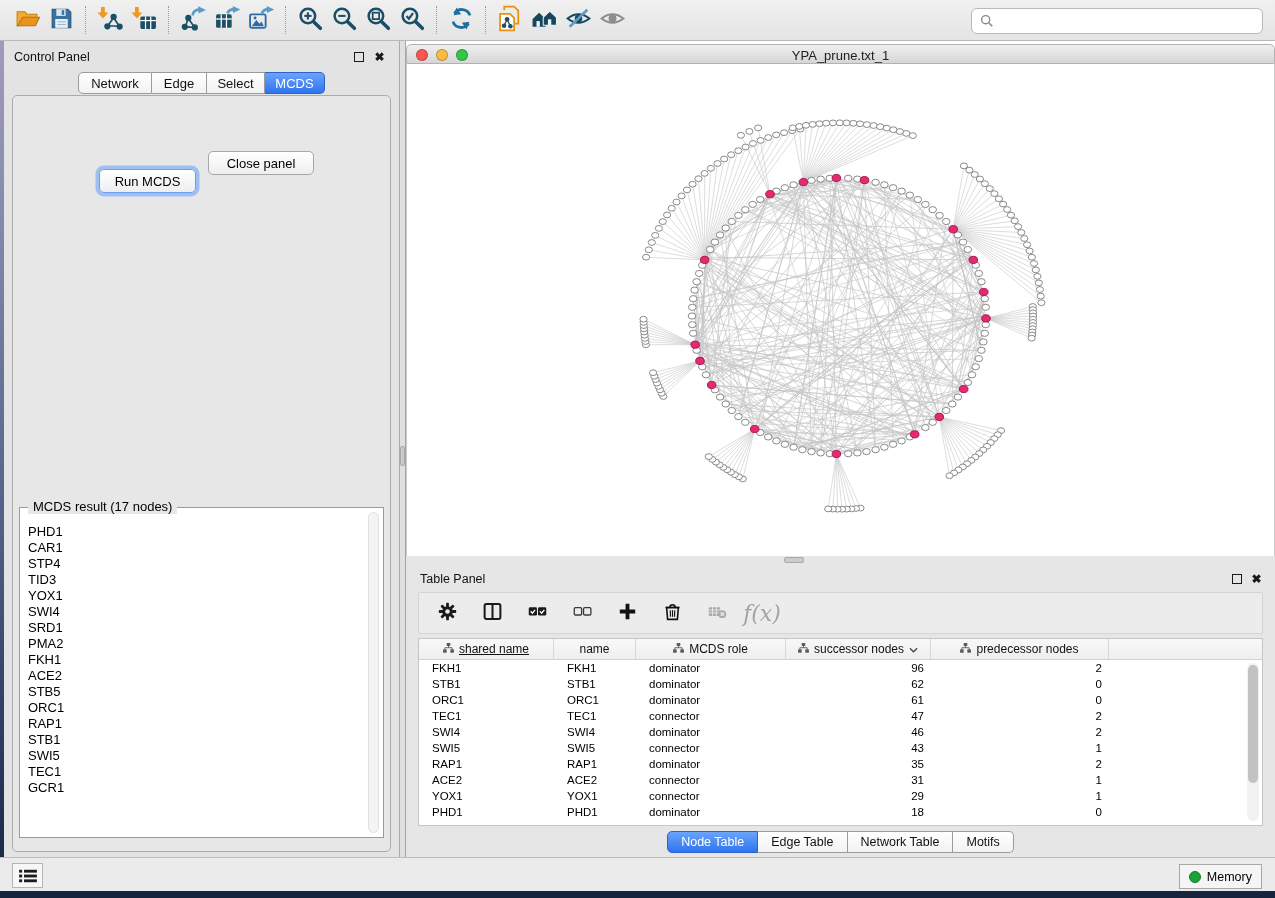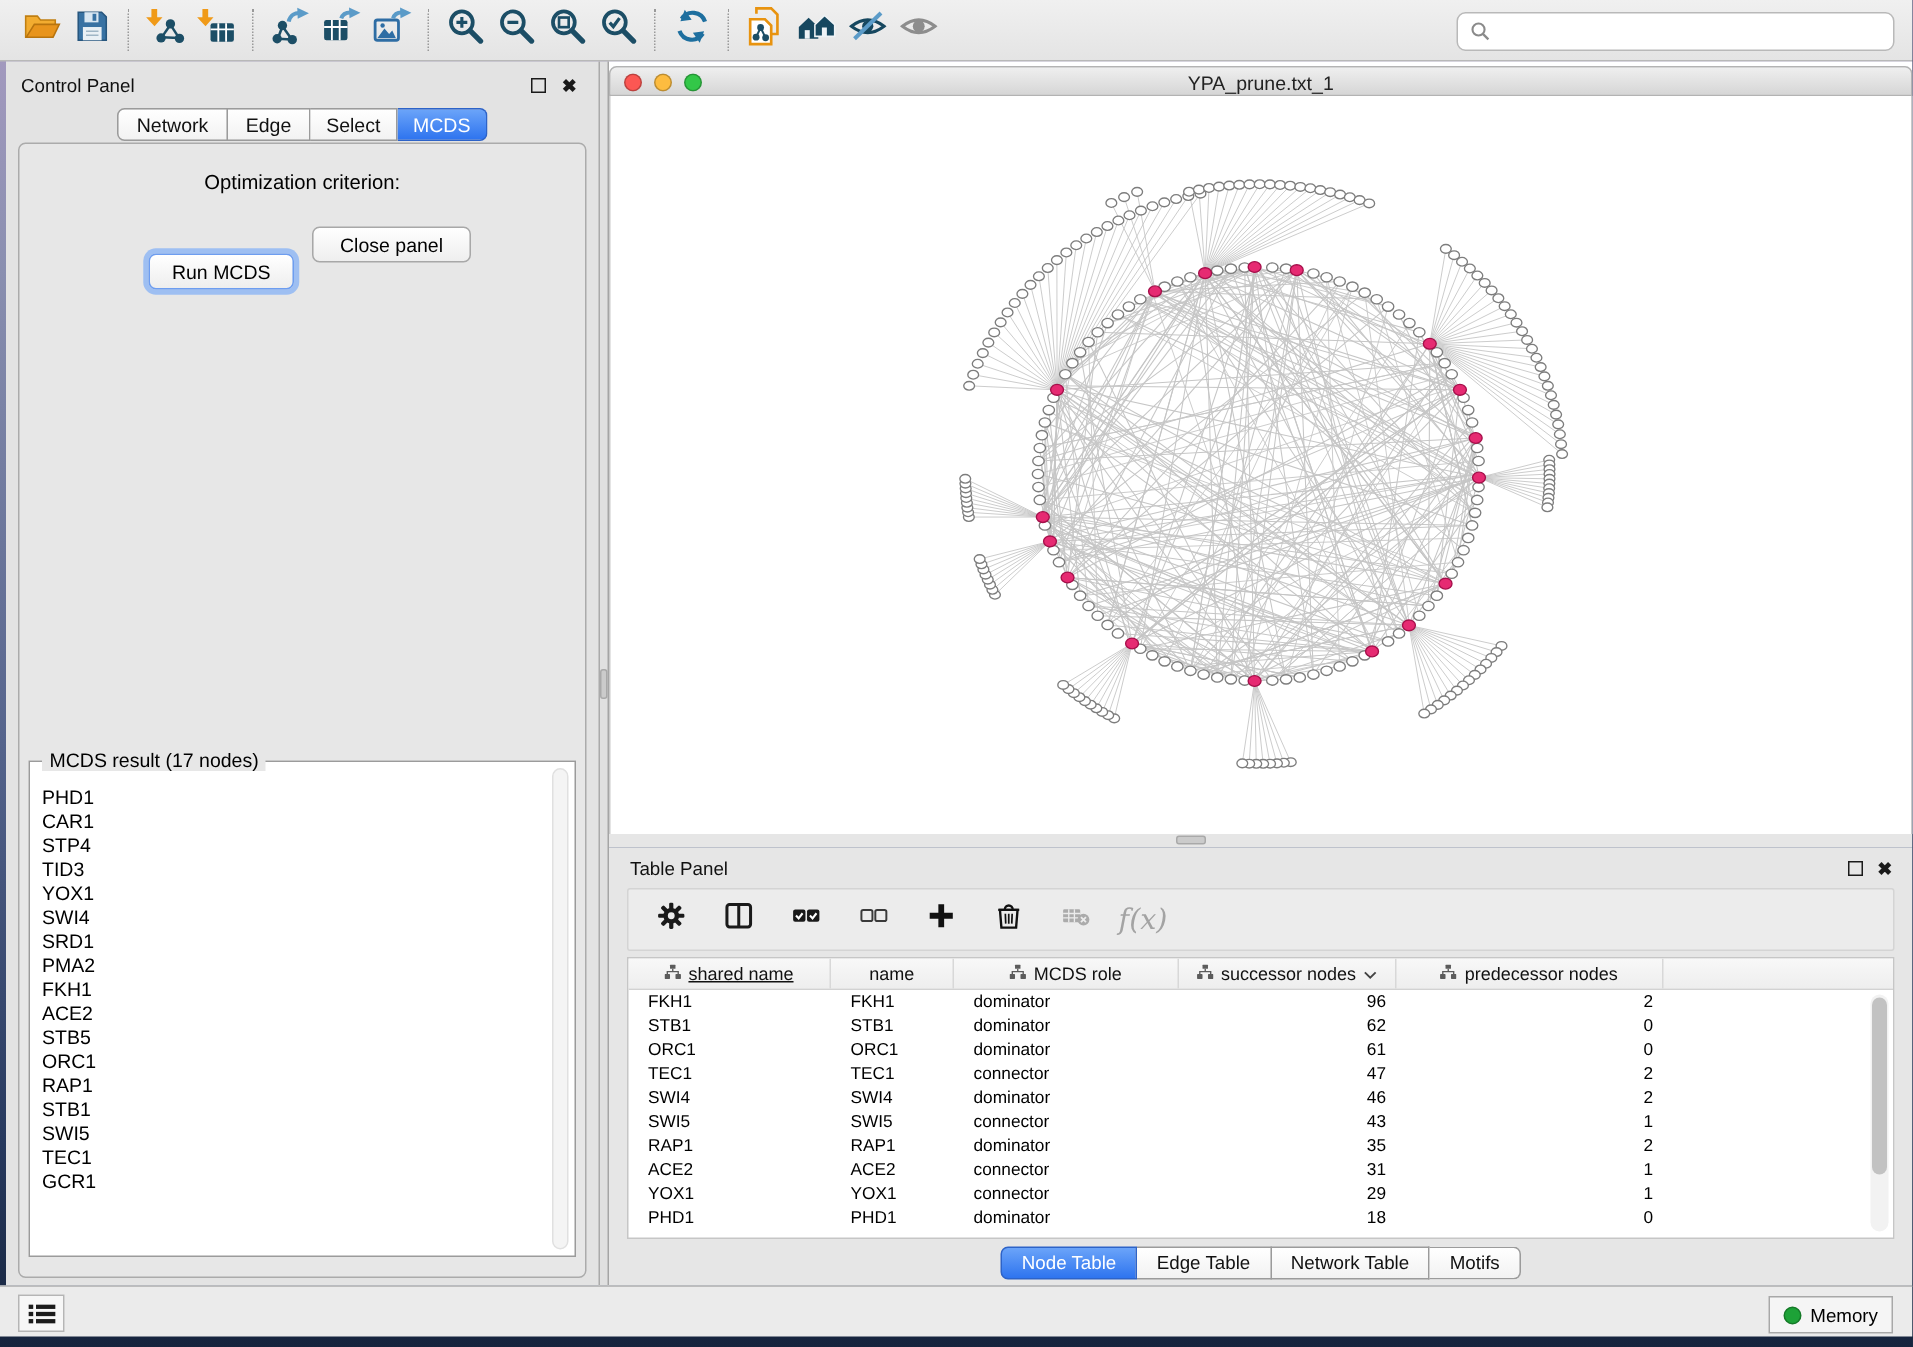--- a/index.html
+++ b/index.html
@@ -75,21 +75,21 @@
   .net-canvas { position:absolute; left:0; top:23px; width:869px; height:492px; background:#fff;
                 border-left:1px solid #c9c9c9; border-right:1px solid #c9c9c9; }
 
   
   .table-panel { position:absolute; left:406px; top:565px; width:869px; height:292px; background:#e6e6e6; }
   .tp-toolbar { position:absolute; left:12px; top:27px; width:845px; height:42px; background:#ececec;
                 border:1px solid #d4d4d4; border-radius:2px; display:flex; align-items:center;
                 gap:21px; padding-left:16px; }
   .tp-toolbar .ticon { width:24px; height:24px; display:flex; align-items:center; justify-content:center; }
   .ticon svg { width:21px; height:21px; }
-  .fx { font-family:"DejaVu Serif", serif; font-style:italic; font-size:19px; color:#a3a3a3; }
+  .fx { font-family:"DejaVu Serif", serif; font-style:italic; font-size:22px; color:#a3a3a3; }
   .dtable { position:absolute; left:12px; top:73px; width:845px; height:188px; background:#fff;
             border:1px solid #c6c6c6; overflow:hidden; }
   .thead { display:flex; height:21px; background:linear-gradient(#f8f8f8,#eeeeee); border-bottom:1px solid #d2d2d2; }
   .th { display:flex; align-items:center; justify-content:center; gap:5px; font-size:12px; color:#111;
         border-right:1px solid #d8d8d8; flex:none; }
   .trow { display:flex; height:16px; }
   .td { flex:none; font-size:11.5px; line-height:16px; color:#000; white-space:nowrap; overflow:hidden; }
   .td.left { padding-left:13px; text-align:left; }
   .td.right { padding-right:7px; text-align:right; }
   .tscroll { position:absolute; right:3px; top:24px; width:12px; height:158px; background:#f2f2f2; border-radius:6px; }
@@ -281,21 +281,20 @@
         </span>
       <span class="wicon" style="right:13px;">✖</span>
     </div>
     <div class="seg" style="left:74px; top:31px;" id="cpTabs">
         <div class="tab" style="width: 74px;">Network</div>
         <div class="tab" style="width: 55px;">Edge</div>
         <div class="tab" style="width: 58px;">Select</div>
         <div class="tab sel" style="width: 60px;">MCDS</div>
       </div>
     <div class="cp-box">
-      <div class="opt-label">Optimization criterion:</div>
       <div class="mac-btn focus-ring" style="left:86px; top:73px; width:97px;">Run MCDS</div>
       <div class="mac-btn" style="left:195px; top:55px; width:106px;">Close panel</div>
       <div class="groupbox">
         <span class="legend">MCDS result (17 nodes)</span>
         <div class="mcds-list" id="mcdsList">
             <div>PHD1</div>
             <div>CAR1</div>
             <div>STP4</div>
             <div>TID3</div>
             <div>YOX1</div>

